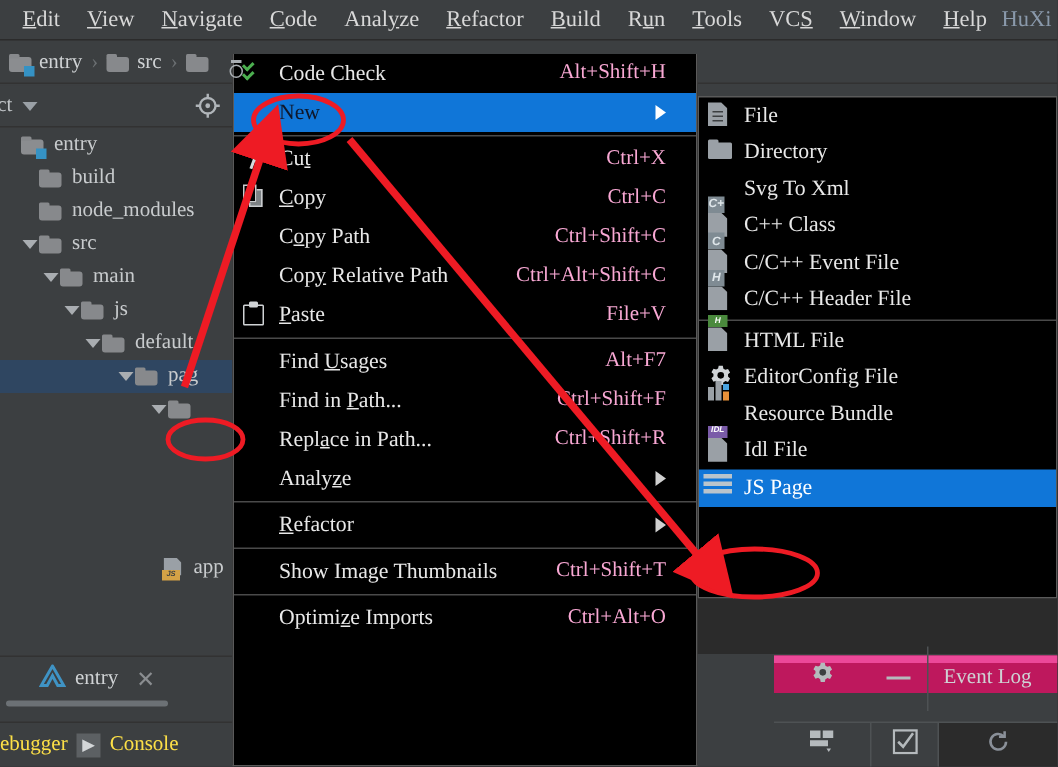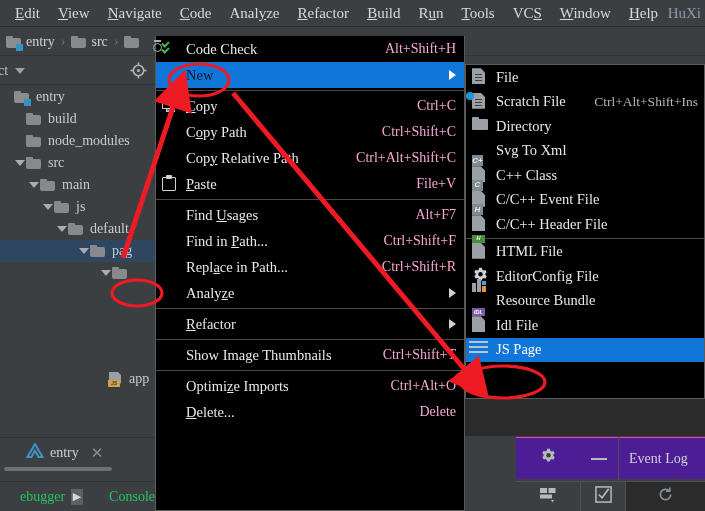--- a/index.html
+++ b/index.html
@@ -138,33 +138,33 @@
     background: #6c7175; border-radius: 2px;
   }
 
   .bottom-bar {
     position: absolute; left: 0; top: 481px;
     width: 155px; height: 30px;
     background: #3c3f41;
     border-top: 1px solid #323232;
     display: flex; align-items: center;
   }
-  .bb-label { color: #22c55e; font-size: 14px; padding-left: 20px; }
+  .bb-label { color: #fde047; font-size: 14px; }
   .run-sq {
     width: 16px; height: 16px; background: #5c6063; margin: 0 6px;
     display: flex; align-items: center; justify-content: center;
     color: #d3d6d8; font-size: 11px; font-family: "Liberation Sans", sans-serif;
   }
 
   
   .status-right {
     position: absolute; left: 516px; top: 437px;
-    width: 189px; height: 42px;
-    background: #4c1d95;
-    border-top: 1px solid #ec4899;
+    width: 189px; height: 25px;
+    background: #be185d;
+    border-top: 5px solid #ec4899;
     display: flex; align-items: center;
   }
   .sr-cell {
     height: 43px; display: flex; align-items: center; justify-content: center;
   }
   .sr-divider { width: 1px; height: 43px; background: #4e5254; }
   .evt-log { color: #cfd2d4; font-size: 14px; padding: 0 10px; }
 
   .status-bottom {
     position: absolute; left: 516px; top: 481px;
@@ -179,21 +179,21 @@
     position: absolute; left: 155px; top: 36px;
     width: 310px; height: 475px;
     background: #000000;
     border: 1px solid #5a5a5a;
     border-top: none;
     z-index: 30;
   }
   .ctx-item {
     position: relative;
     display: flex; align-items: center;
-    height: 26px; padding-left: 30px; padding-right: 8px;
+    height: 26px; padding-left: 30px; padding-right: 20px;
     color: #e8e8e8; font-size: 14.5px; white-space: nowrap;
   }
   .ctx-item.highlight { background: #1076d8; color: #0f172a; }
   .ctx-label { flex: none; }
   .ctx-spacer { flex: 1; }
   .ctx-accel { color: #f9a8d4; font-size: 14px; }
   .ctx-arrow {
     width: 0; height: 0;
     border-top: 5px solid transparent; border-bottom: 5px solid transparent;
     border-left: 7px solid #d0d0d0; margin-left: 4px;
@@ -528,20 +528,26 @@
     </div>
 
     <div class="ctx-item highlight">
       <span class="ctx-label">New</span>
       <span class="ctx-spacer"></span>
       <span class="ctx-arrow"></span>
     </div>
 
     <div class="ctx-sep"></div>
 
+    <div class="ctx-item">
+      <span class="ctx-icon"><span class="ic-cut"></span></span>
+      <span class="ctx-label">Cu<u>t</u></span>
+      <span class="ctx-spacer"></span>
+      <span class="ctx-accel">Ctrl+X</span>
+    </div>
 
     <div class="ctx-item">
       <span class="ctx-icon"><span class="ic-copy"><i class="b b2"></i><i class="b b1"></i></span></span>
       <span class="ctx-label"><u>C</u>opy</span>
       <span class="ctx-spacer"></span>
       <span class="ctx-accel">Ctrl+C</span>
     </div>
 
     <div class="ctx-item">
       <span class="ctx-label">C<u>o</u>py Path</span>
@@ -607,44 +613,32 @@
 
     <div class="ctx-sep"></div>
 
 
     <div class="ctx-item">
       <span class="ctx-label">Optimi<u>z</u>e Imports</span>
       <span class="ctx-spacer"></span>
       <span class="ctx-accel">Ctrl+Alt+O</span>
     </div>
 
-    <div class="ctx-item">
-      <span class="ctx-label"><u>D</u>elete...</span>
-      <span class="ctx-spacer"></span>
-      <span class="ctx-accel">Delete</span>
-    </div>
 
   </div>
 
   <div class="sub">
 
     <div class="sub-item">
       <span class="sub-icon">
         <span class="pg"><i class="sheet"></i><i class="lines"></i></span>
       </span>
       <span>File</span>
     </div>
 
-    <div class="sub-item">
-      <span class="sub-icon">
-        <span class="pg"><i class="sheet"></i><i class="lines"></i><i class="dot"></i></span>
-      </span>
-      <span>Scratch File</span>
-      <span class="sub-accel">Ctrl+Alt+Shift+Ins</span>
-    </div>
 
     <div class="sub-item">
       <span class="sub-icon"><span class="dir-icon"></span></span>
       <span>Directory</span>
     </div>
 
     <div class="sub-item">
       <span>Svg To Xml</span>
     </div>
 

